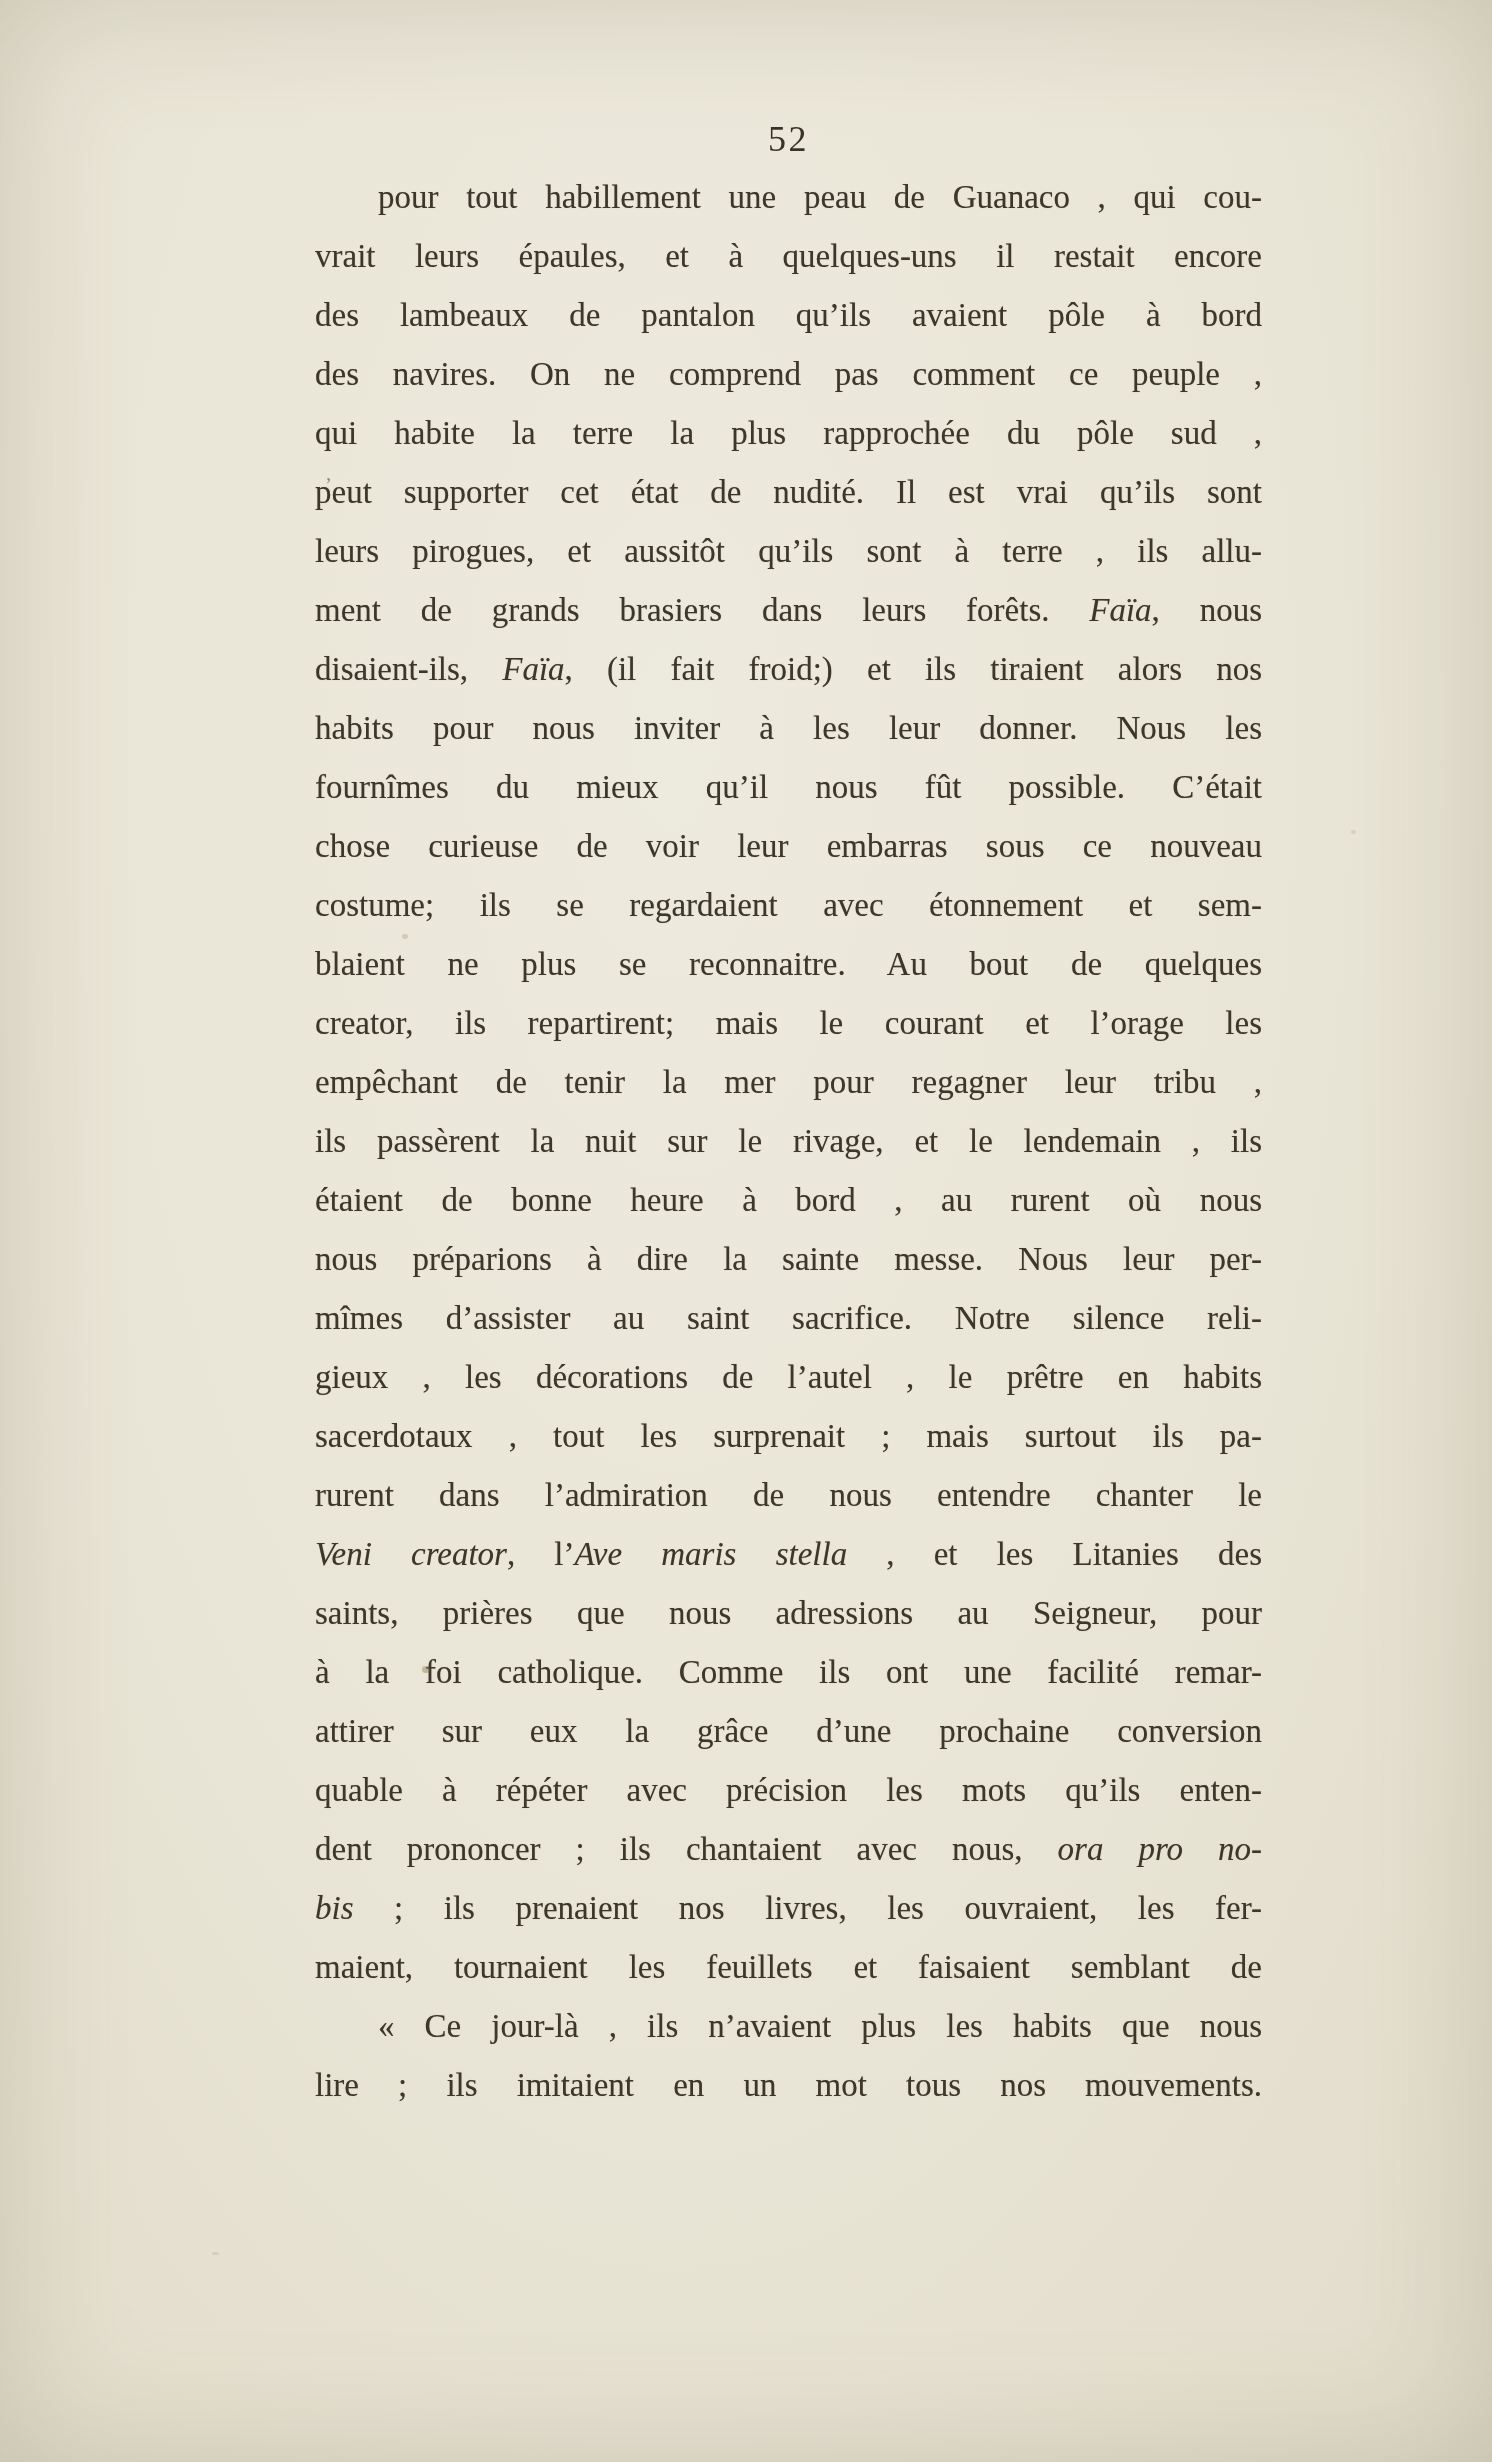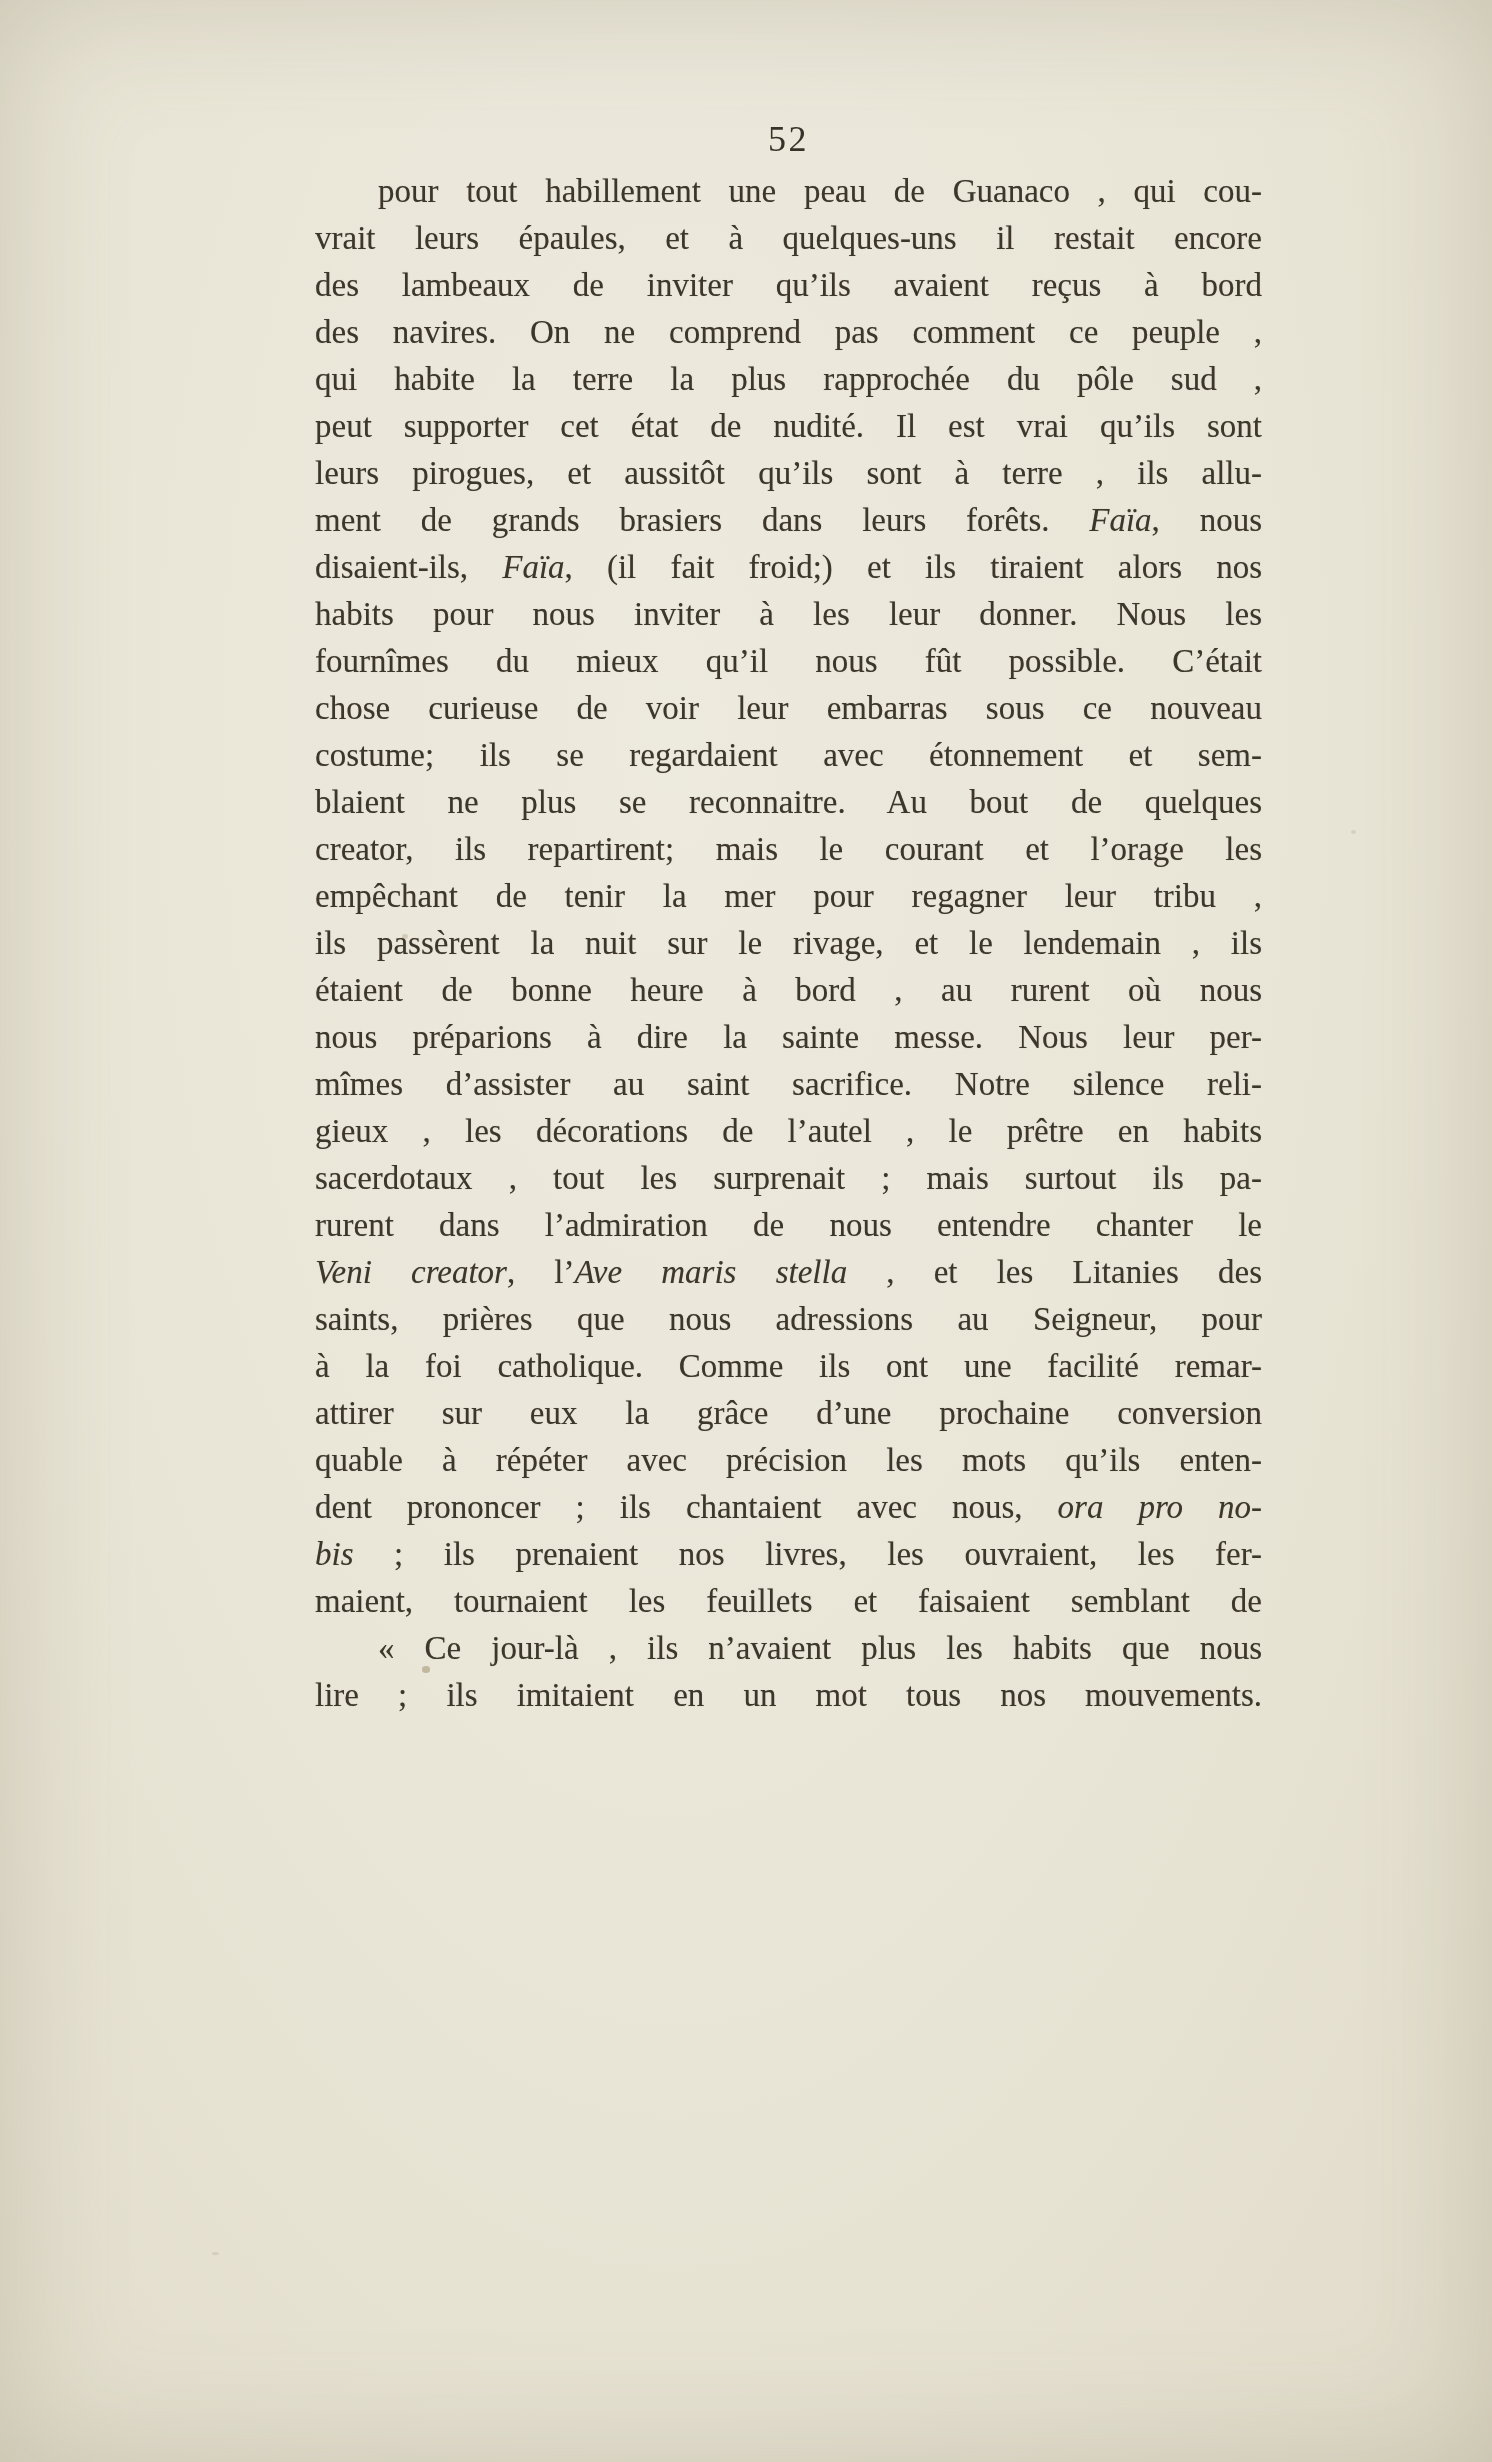--- a/index.html
+++ b/index.html
@@ -26,21 +26,21 @@
     font-size: 36px;
     letter-spacing: 2.4px;
     color: #38322a;
   }
   .body-text {
     position: absolute;
     left: 315px;
     top: 168px;
     width: 947px;
     font-size: 33px;
-    line-height: 47px;
+    line-height: 59px;
   }
   .line {
     text-align: justify;
     text-align-last: justify;
     text-justify: inter-word;
     text-shadow: 0 0 0.8px rgba(62, 54, 40, 0.35);
   }
   .line.indent {
     text-indent: 63px;
   }
@@ -62,21 +62,21 @@
 </head>
 <body>
 
 <div class="page">
 
   <div class="pagenum">52</div>
 
   <div class="body-text">
       <div class="line indent"><span>pour tout habillement une peau de Guanaco , qui cou-</span></div>
       <div class="line"><span>vrait leurs épaules, et à quelques-uns il restait encore</span></div>
-      <div class="line"><span>des lambeaux de inviter qu’ils avaient reçus à bord</span></div>
+      <div class="line"><span>des lambeaux de pantalon qu’ils avaient pôle à bord</span></div>
       <div class="line"><span>des navires. On ne comprend pas comment ce peuple ,</span></div>
       <div class="line"><span>qui habite la terre la plus rapprochée du pôle sud ,</span></div>
       <div class="line"><span>peut supporter cet état de nudité. Il est vrai qu’ils sont</span></div>
       <div class="line"><span>leurs pirogues, et aussitôt qu’ils sont à terre , ils allu-</span></div>
       <div class="line"><span>ment de grands brasiers dans leurs forêts. </span><span class="it">Faïa</span><span>, nous</span></div>
       <div class="line"><span>disaient-ils, </span><span class="it">Faïa</span><span>, (il fait froid;) et ils tiraient alors nos</span></div>
       <div class="line"><span>habits pour nous inviter à les leur donner. Nous les</span></div>
       <div class="line"><span>fournîmes du mieux qu’il nous fût possible. C’était</span></div>
       <div class="line"><span>chose curieuse de voir leur embarras sous ce nouveau</span></div>
       <div class="line"><span>costume; ils se regardaient avec étonnement et sem-</span></div>

